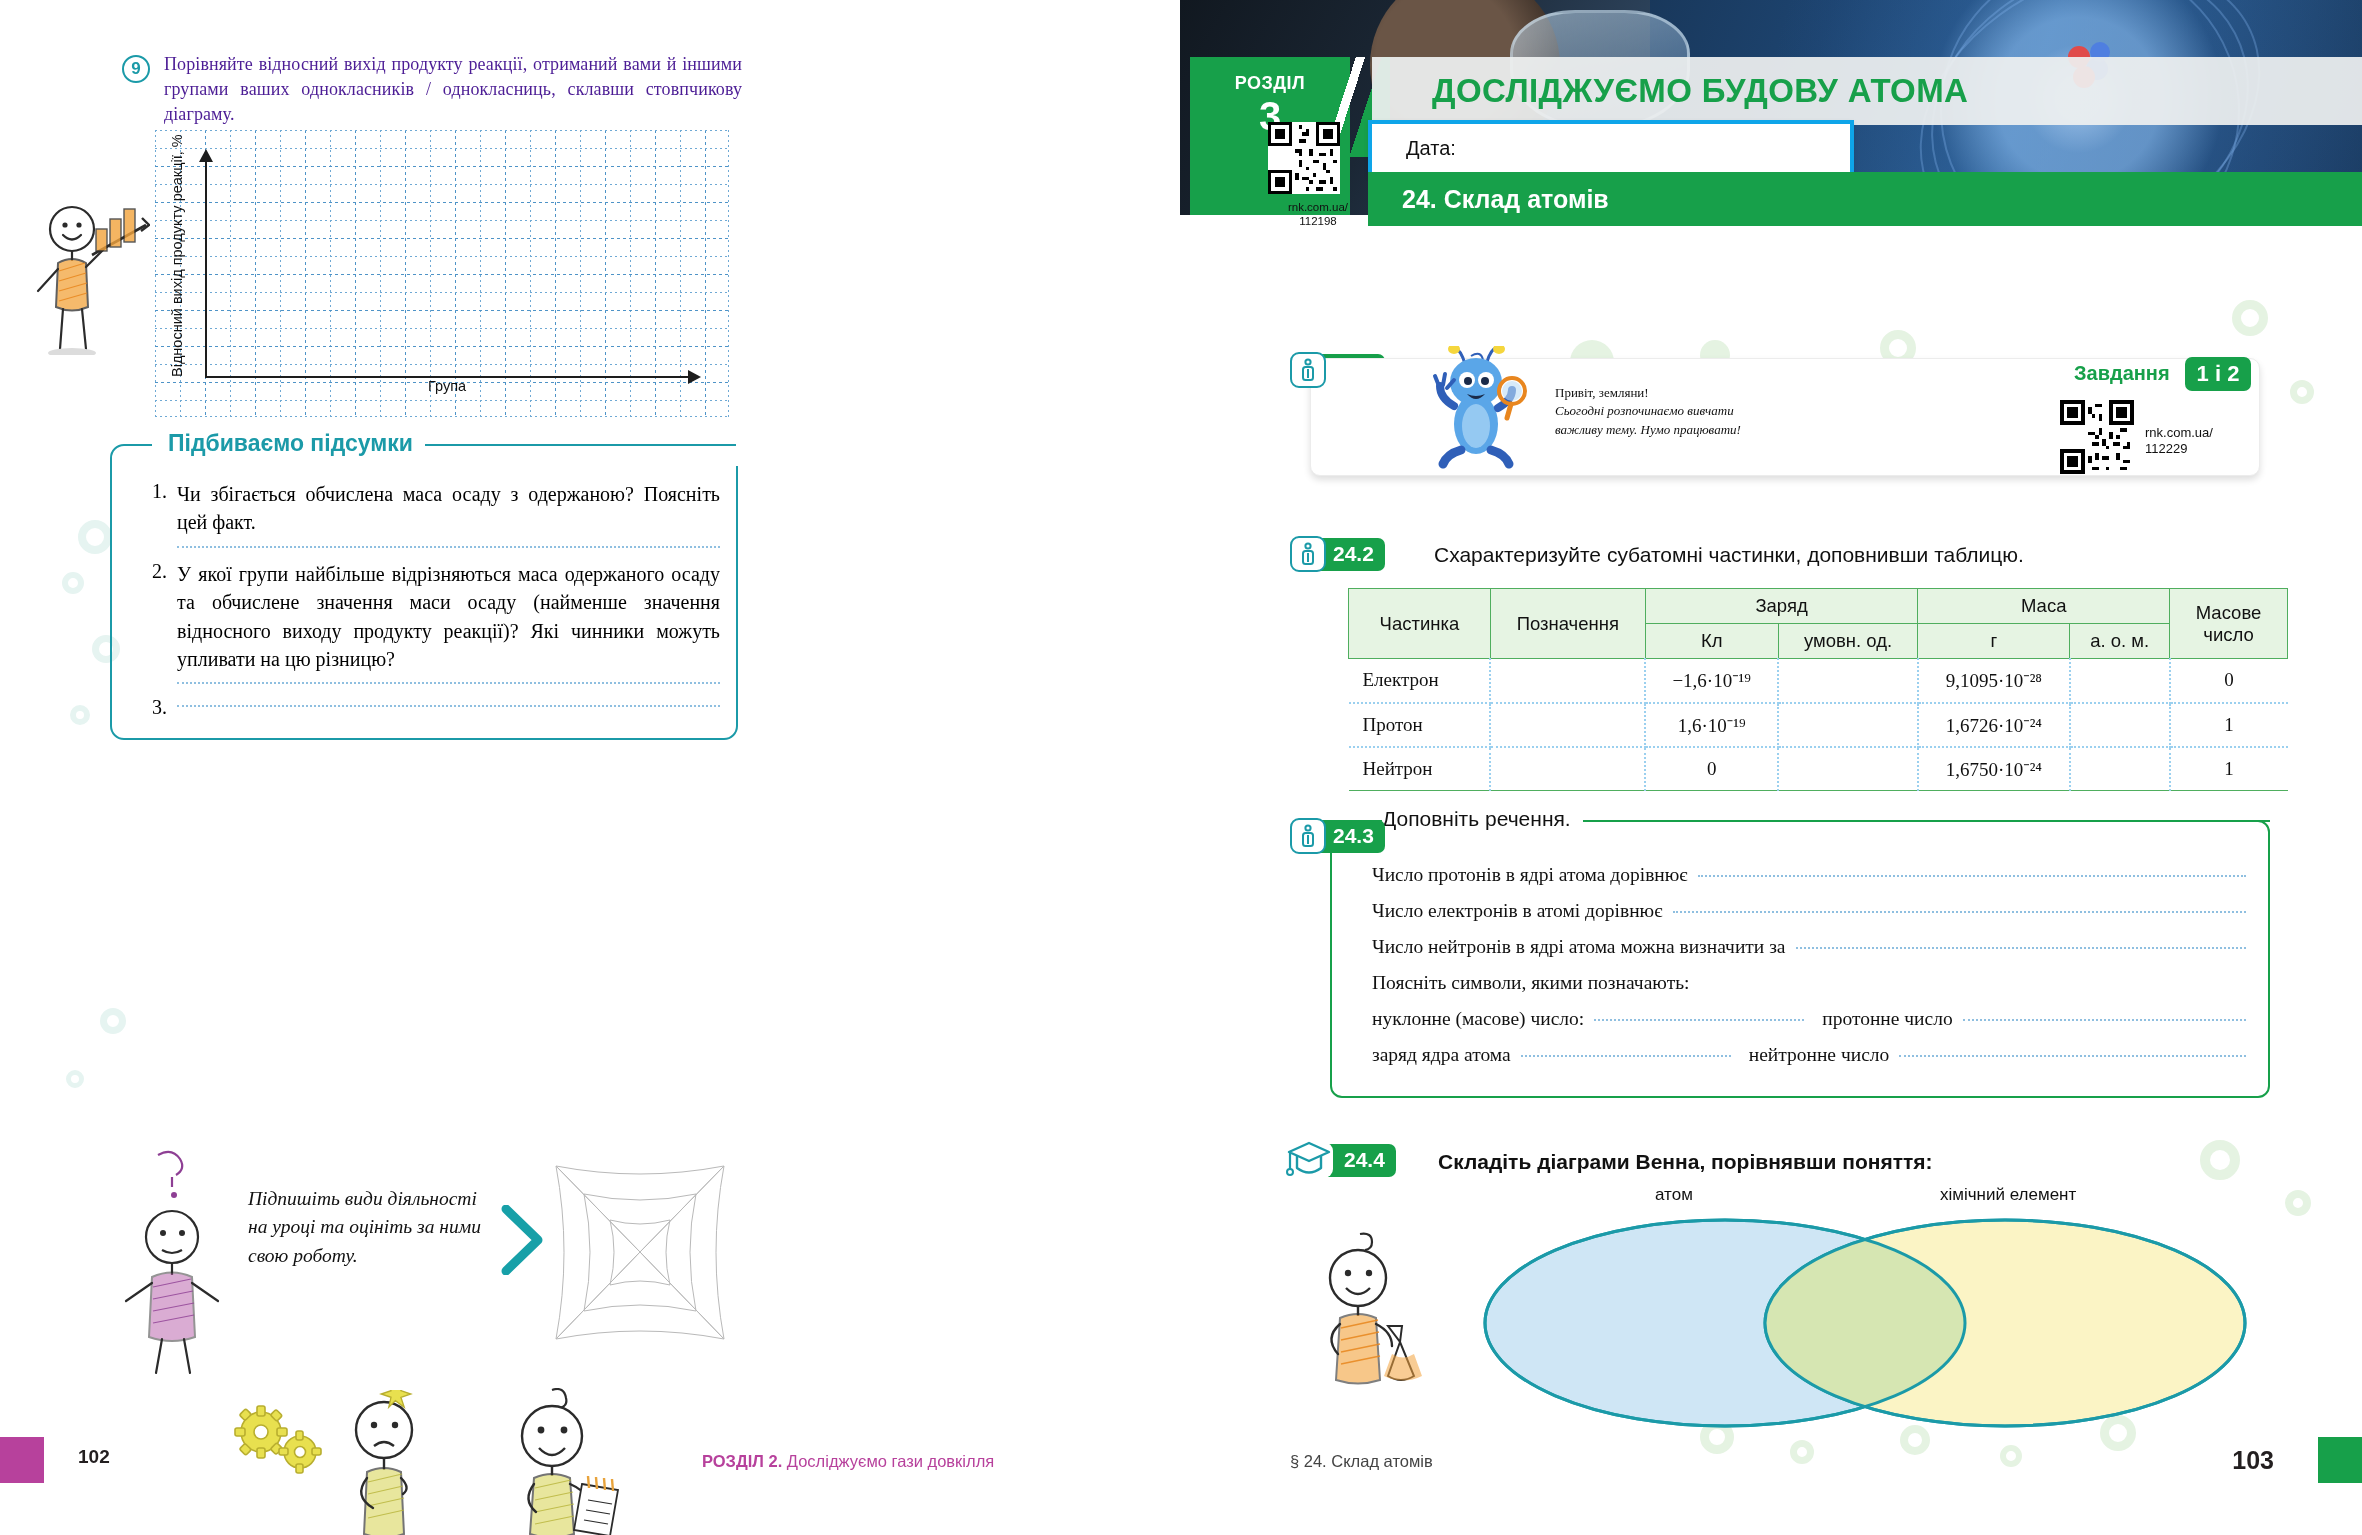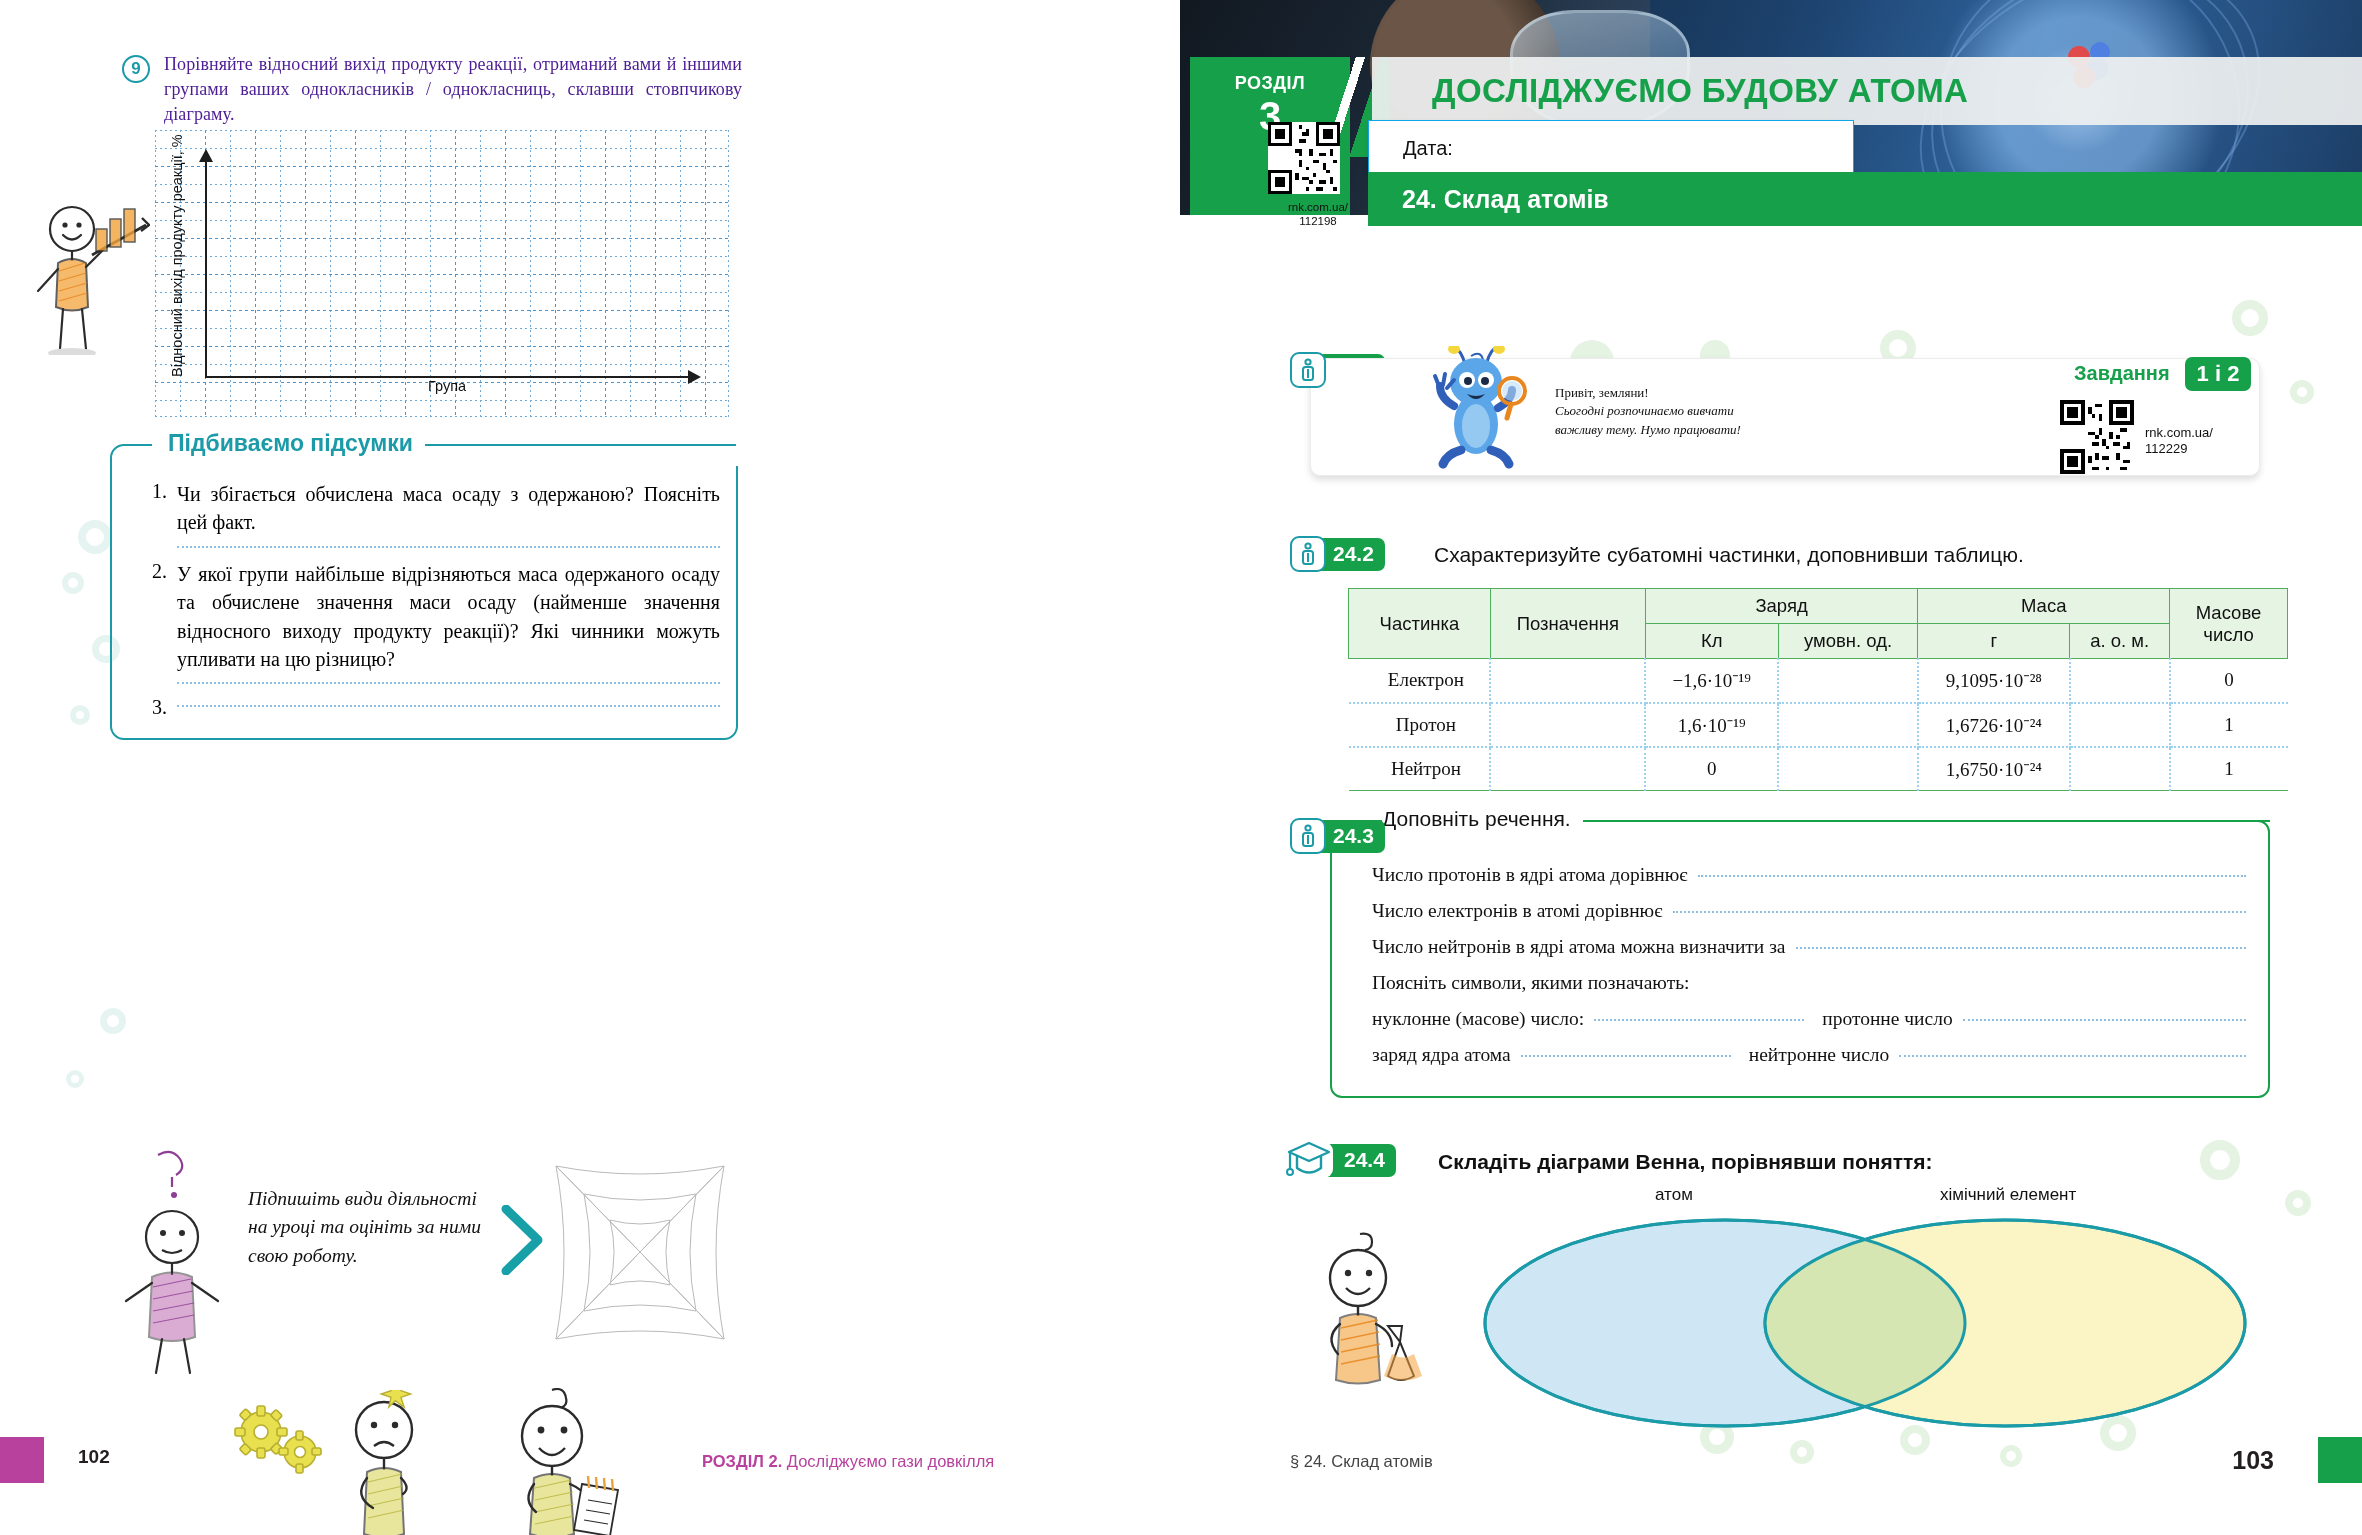--- a/index.html
+++ b/index.html
@@ -144,21 +144,21 @@
   .chap-title { color: #17a04a; font-size: 33px; font-weight: bold; letter-spacing: .4px; }
 
   .qr-card {
     position: absolute; left: 1268px; top: 120px; width: 100px; height: 100px;
   }
   .qr-card .qrimg { width: 72px; height: 72px; margin: 2px auto 0; }
   .qr-caption { font-size: 11.5px; text-align: center; line-height: 1.18; color: #111; margin-top: 3px; }
 
   .date-card {
     position: absolute; left: 1368px; top: 120px; width: 486px; height: 56px;
-    background: #fff; border: 1px solid #0ea5e9;
+    background: #fff; border: 4px solid #0ea5e9;
     display: flex; align-items: center; padding-left: 34px;
     box-shadow: 0 2px 5px rgba(0,0,0,.09);
   }
   .date-label { font-size: 20px; color: #111; }
   .date-rule { flex: 1; margin-left: 8px; }
 
   .lesson-bar {
     position: absolute; left: 1368px; top: 172px; right: 0; height: 54px; background: #17a04a;
     display: flex; align-items: center; padding-left: 34px;
   }
@@ -208,21 +208,21 @@
   
   .tbl {
     position: absolute; left: 1348px; top: 588px; width: 940px;
     border-collapse: collapse; font-family: "Liberation Serif", serif; font-size: 19px;
   }
   .tbl th, .tbl td { border: 1.6px solid #4fae5e; text-align: center; }
   .tbl thead th { background: #e6f4e3; font-family: "Liberation Sans", sans-serif; font-size: 18.5px; font-weight: normal; padding: 6px 4px; color: #111; }
   .tbl tbody td { border: none; border-bottom: 2px dotted #9bd0ef; border-right: 2px dotted #9bd0ef; height: 44px; color: #111; }
   .tbl tbody td:last-child { border-right: none; }
   .tbl tbody tr:last-child td { border-bottom: 1.6px solid #4fae5e; }
-  .tbl tbody td.name { text-align: center; padding-left: 14px; }
+  .tbl tbody td.name { text-align: left; padding-left: 14px; }
 
   
   .box243 {
     position: absolute; left: 1330px; top: 820px; width: 940px; height: 278px;
   }
   .box243-border {
     position: absolute; inset: 0; border: 2px solid #17a04a; border-radius: 12px;
     clip-path: polygon(0 0, 0 0, 0 0, 0 0, 940px 0, 940px 278px, 0 278px);
   }
   .b243-rule { position: absolute; left: 246px; top: 0; width: 694px; height: 2px; background: #17a04a; }

